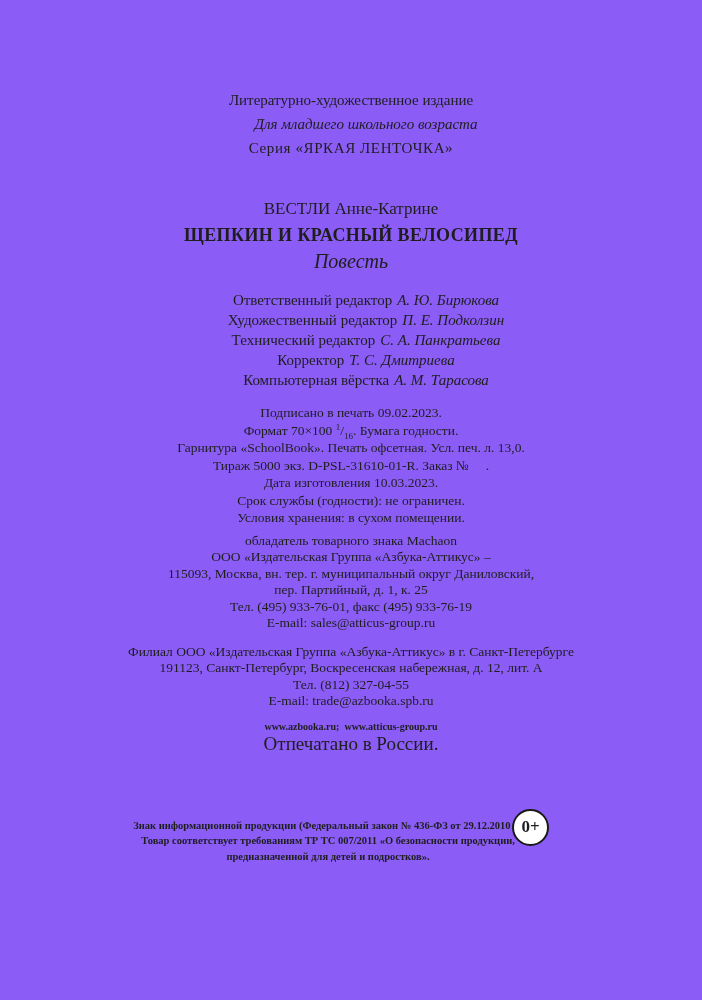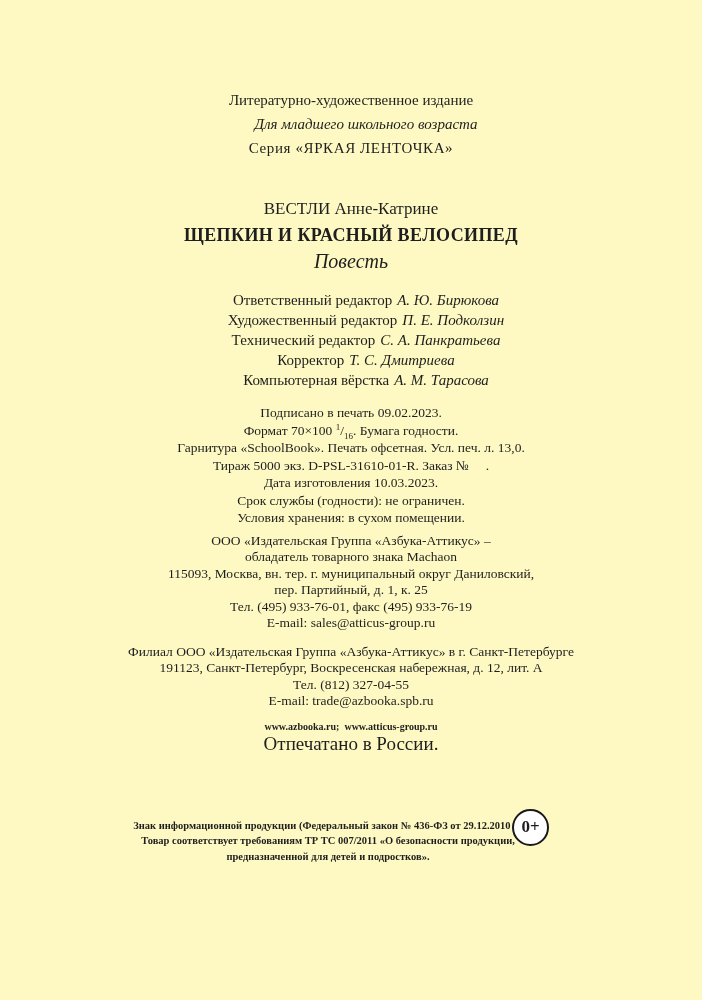--- a/index.html
+++ b/index.html
@@ -4,21 +4,21 @@
 <style>
   html, body {
     margin: 0;
     padding: 0;
     background: #ffffff;
   }
   .page {
     position: relative;
     width: 702px;
     height: 1000px;
-    background: #fef9c3;
+    background: #8b5cf6;
     color: #1e1e1e;
     font-family: "Liberation Serif", serif;
     text-align: center;
     overflow: hidden;
   }
   .block-edition {
     padding-top: 88px;
     font-size: 15px;
     line-height: 24px;
   }
@@ -152,22 +152,22 @@
     <div>Подписано в печать 09.02.2023.</div>
     <div><span>Формат 70×100 </span><sup>1</sup><span>/</span><sub>16</sub><span>. Бумага годности.</span></div>
     <div>Гарнитура «SchoolBook». Печать офсетная. Усл. печ. л. 13,0.</div>
     <div>Тираж 5000 экз. D-PSL-31610-01-R. Заказ №&nbsp;&nbsp;&nbsp;&nbsp;&nbsp;.</div>
     <div>Дата изготовления 10.03.2023.</div>
     <div>Срок службы (годности): не ограничен.</div>
     <div>Условия хранения: в сухом помещении.</div>
   </div>
 
   <div class="block-publisher">
+    <div>обладатель товарного знака Machaon</div>
     <div>ООО «Издательская Группа «Азбука-Аттикус» –</div>
-    <div>обладатель товарного знака Machaon</div>
     <div>115093, Москва, вн. тер. г. муниципальный округ Даниловский,</div>
     <div>пер. Партийный, д. 1, к. 25</div>
     <div>Тел. (495) 933-76-01, факс (495) 933-76-19</div>
     <div>E-mail: sales@atticus-group.ru</div>
   </div>
 
   <div class="block-branch">
     <div>Филиал ООО «Издательская Группа «Азбука-Аттикус» в г. Санкт-Петербурге</div>
     <div>191123, Санкт-Петербург, Воскресенская набережная, д. 12, лит. А</div>
     <div>Тел. (812) 327-04-55</div>

